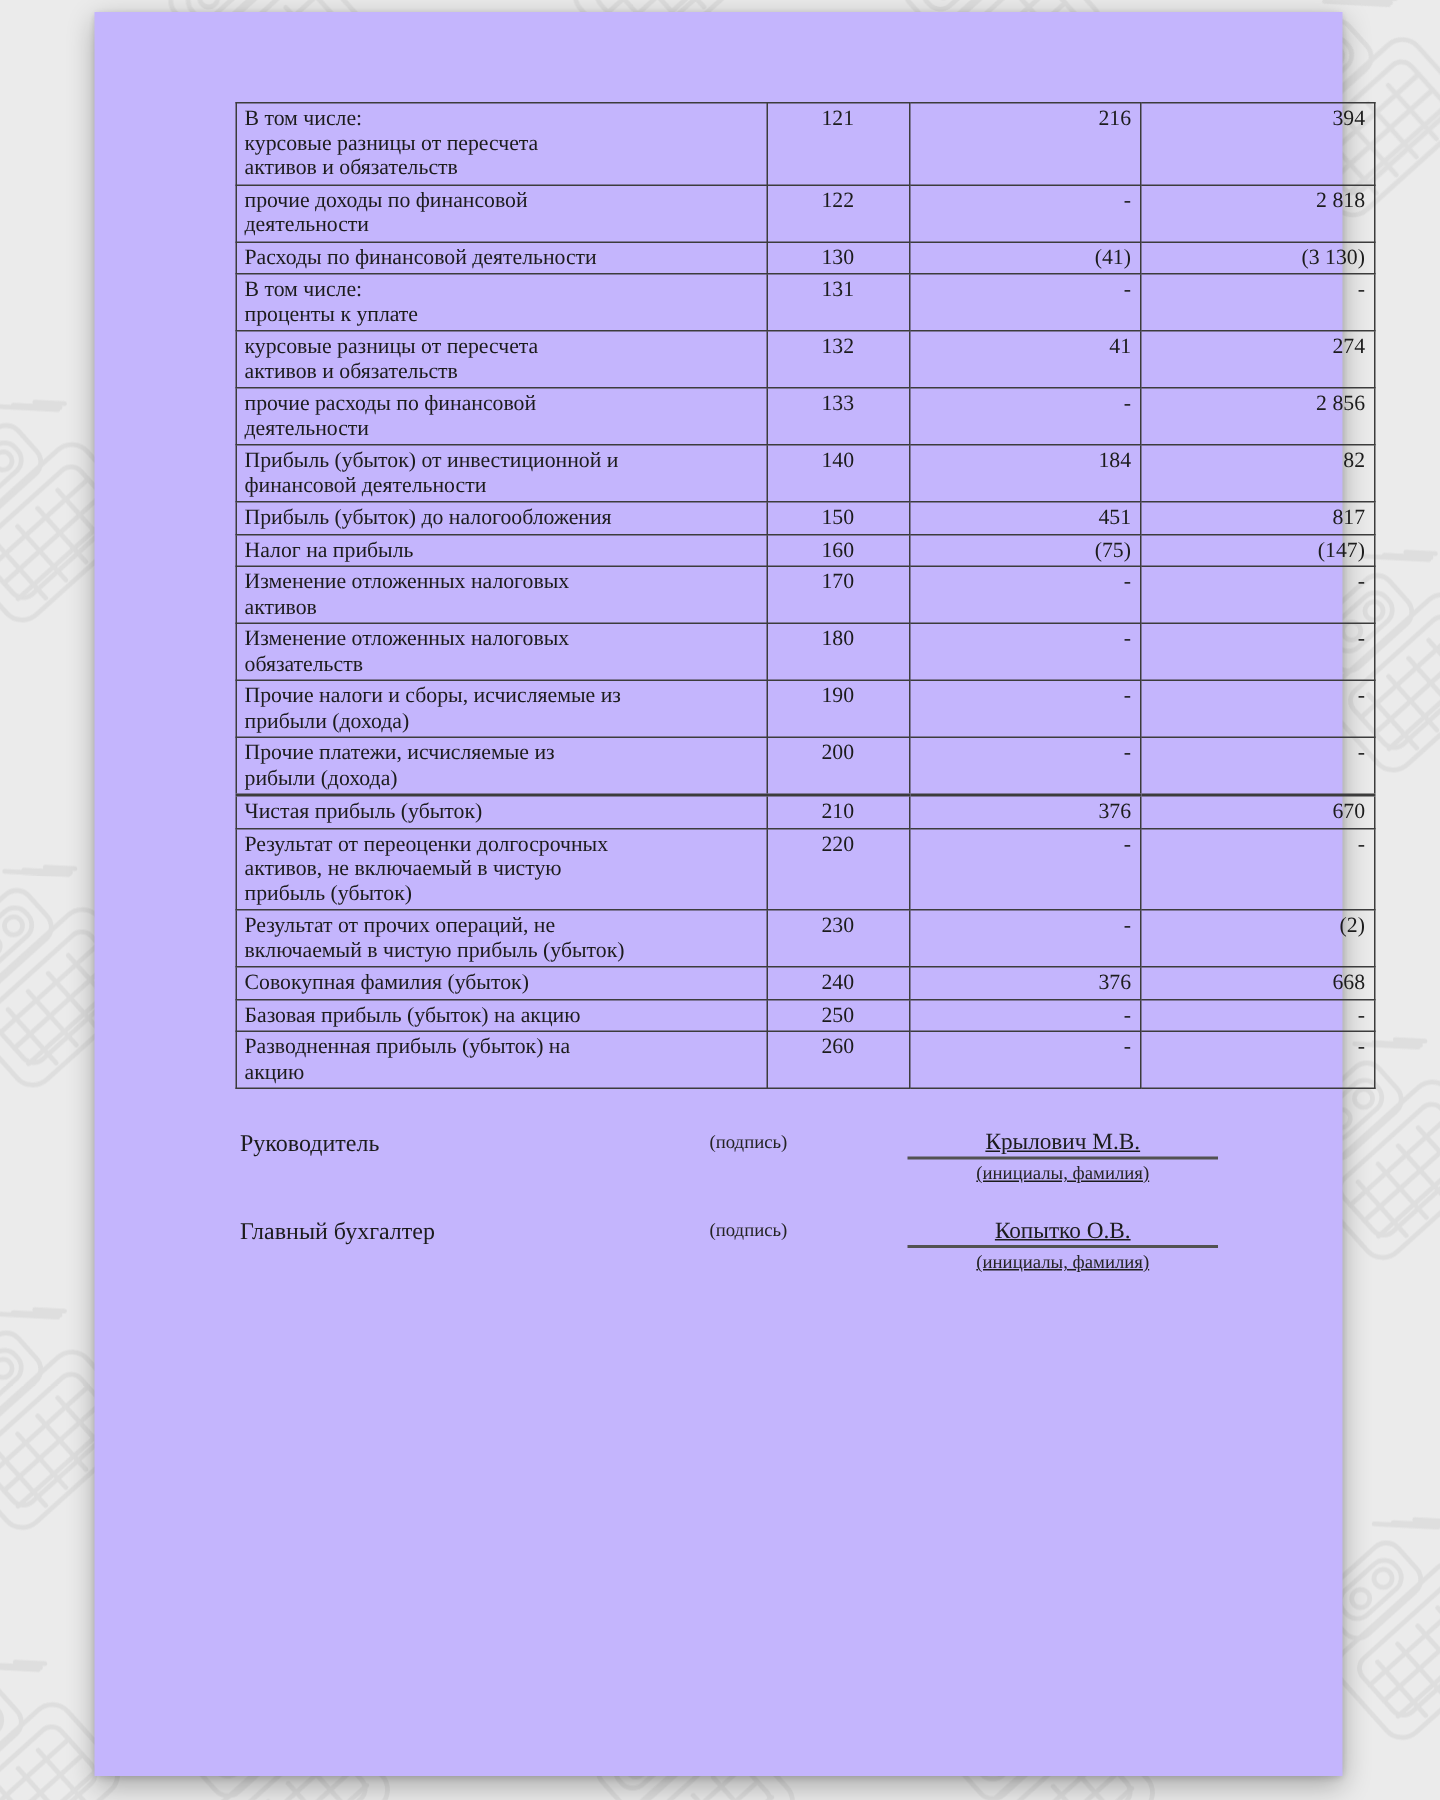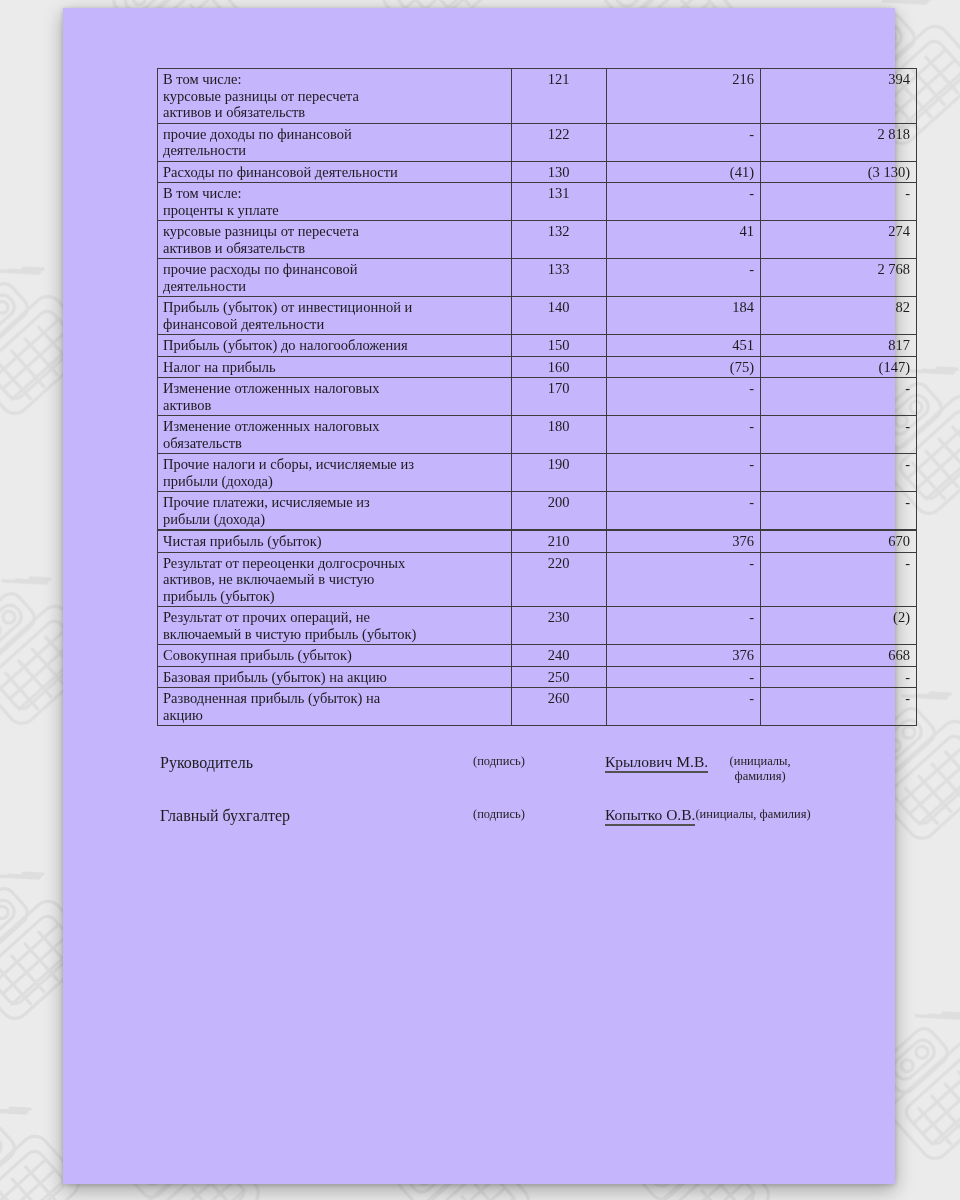--- a/index.html
+++ b/index.html
@@ -28,21 +28,21 @@
   td.c-val{width:142px;text-align:right;vertical-align:bottom;}
   td.c-val2{width:144px;}
   table.fin-table tr:nth-child(14) td{border-top-width:2px;}
 
   .sig-section{margin:26px 0 0 97px;width:690px;}
   .sig-row{display:flex;align-items:flex-start;}
   .sig-row + .sig-row{margin-top:21px;}
   .sig-role{flex:0 0 313px;font-size:16px;line-height:20px;padding-top:1px;}
   .sig-signcol{width:105px;display:flex;flex-direction:row;}
   .sig-gap{width:27px;}
-  .sig-namecol{width:207px;display:flex;flex-direction:row;}
+  .sig-namecol{width:207px;display:flex;flex-direction:column;text-decoration:underline;}
   .sig-line{height:19px;border-bottom:2px solid #525252;}
   .sig-name{height:19px;line-height:19px;text-align:center;border-bottom:2px solid #525252;font-size:15.5px;white-space:nowrap;}
   .sig-caption{margin-top:2px;text-align:center;font-size:12.5px;color:#242424;}
 </style>
 </head>
 <body>
 
 <svg class="bg-svg" width="960" height="1200" viewBox="0 0 960 1200" aria-hidden="true">
   <defs>
     <g id="reg-glyph" fill="none" stroke="#dcdcdc" stroke-width="3.2" stroke-linecap="round" stroke-linejoin="round">
@@ -107,21 +107,21 @@
         <tr>
     <td class="c-label">курсовые разницы от пересчета<br>активов и обязательств</td>
     <td class="c-code">132</td>
     <td class="c-val">41</td>
     <td class="c-val c-val2">274</td>
   </tr>
         <tr>
     <td class="c-label">прочие расходы по финансовой<br>деятельности</td>
     <td class="c-code">133</td>
     <td class="c-val">-</td>
-    <td class="c-val c-val2">2 768</td>
+    <td class="c-val c-val2">2 856</td>
   </tr>
         <tr>
     <td class="c-label">Прибыль (убыток) от инвестиционной и<br>финансовой деятельности</td>
     <td class="c-code">140</td>
     <td class="c-val">184</td>
     <td class="c-val c-val2">82</td>
   </tr>
         <tr>
     <td class="c-label">Прибыль (убыток) до налогообложения</td>
     <td class="c-code">150</td>
@@ -170,21 +170,21 @@
     <td class="c-val">-</td>
     <td class="c-val c-val2">-</td>
   </tr>
         <tr>
     <td class="c-label">Результат от прочих операций, не<br>включаемый в чистую прибыль (убыток)</td>
     <td class="c-code">230</td>
     <td class="c-val">-</td>
     <td class="c-val c-val2">(2)</td>
   </tr>
         <tr>
-    <td class="c-label">Совокупная прибыль (убыток)</td>
+    <td class="c-label">Совокупная фамилия (убыток)</td>
     <td class="c-code">240</td>
     <td class="c-val">376</td>
     <td class="c-val c-val2">668</td>
   </tr>
         <tr>
     <td class="c-label">Базовая прибыль (убыток) на акцию</td>
     <td class="c-code">250</td>
     <td class="c-val">-</td>
     <td class="c-val c-val2">-</td>
   </tr>

